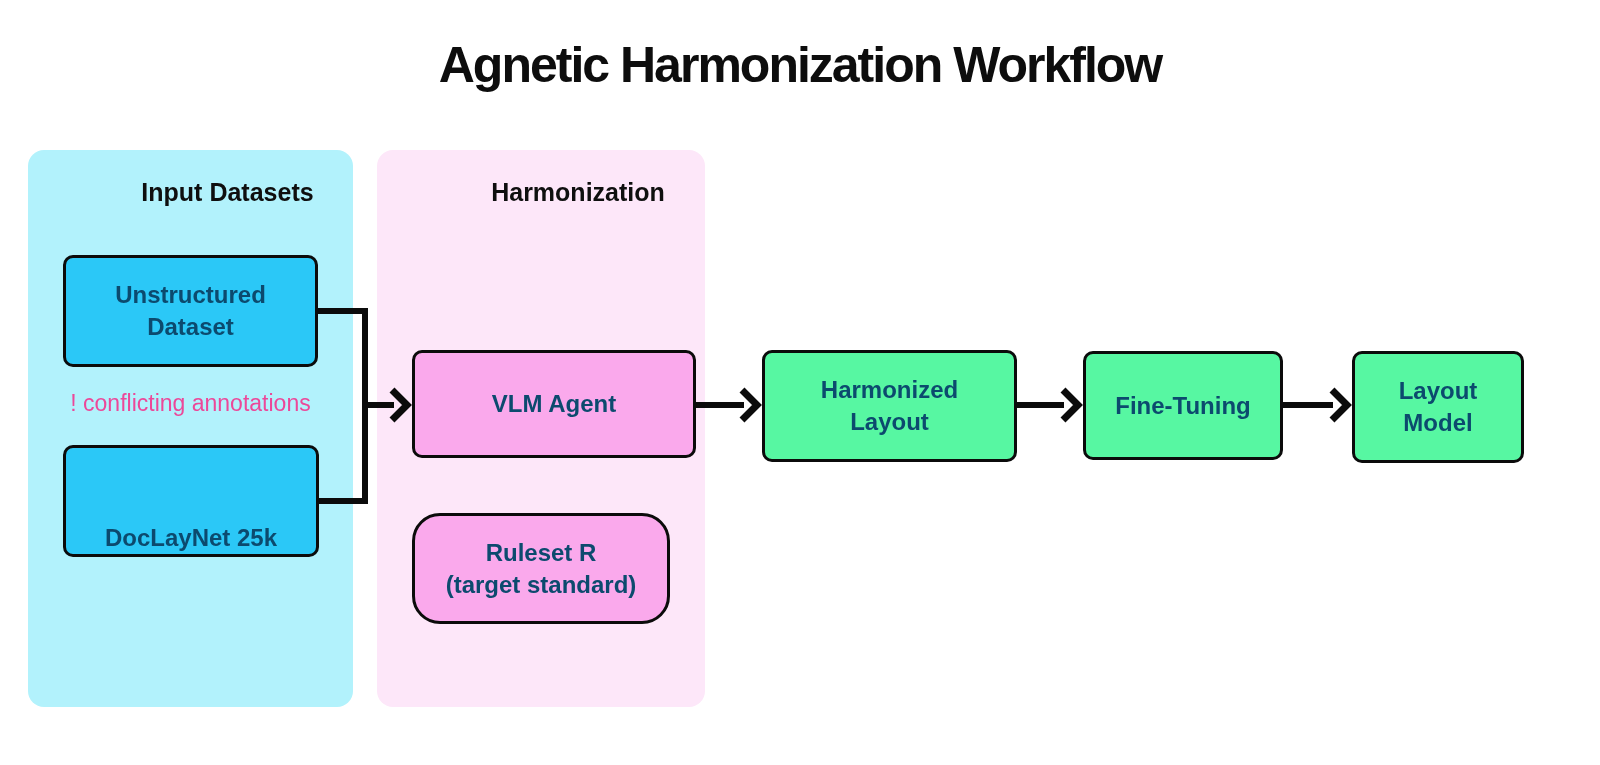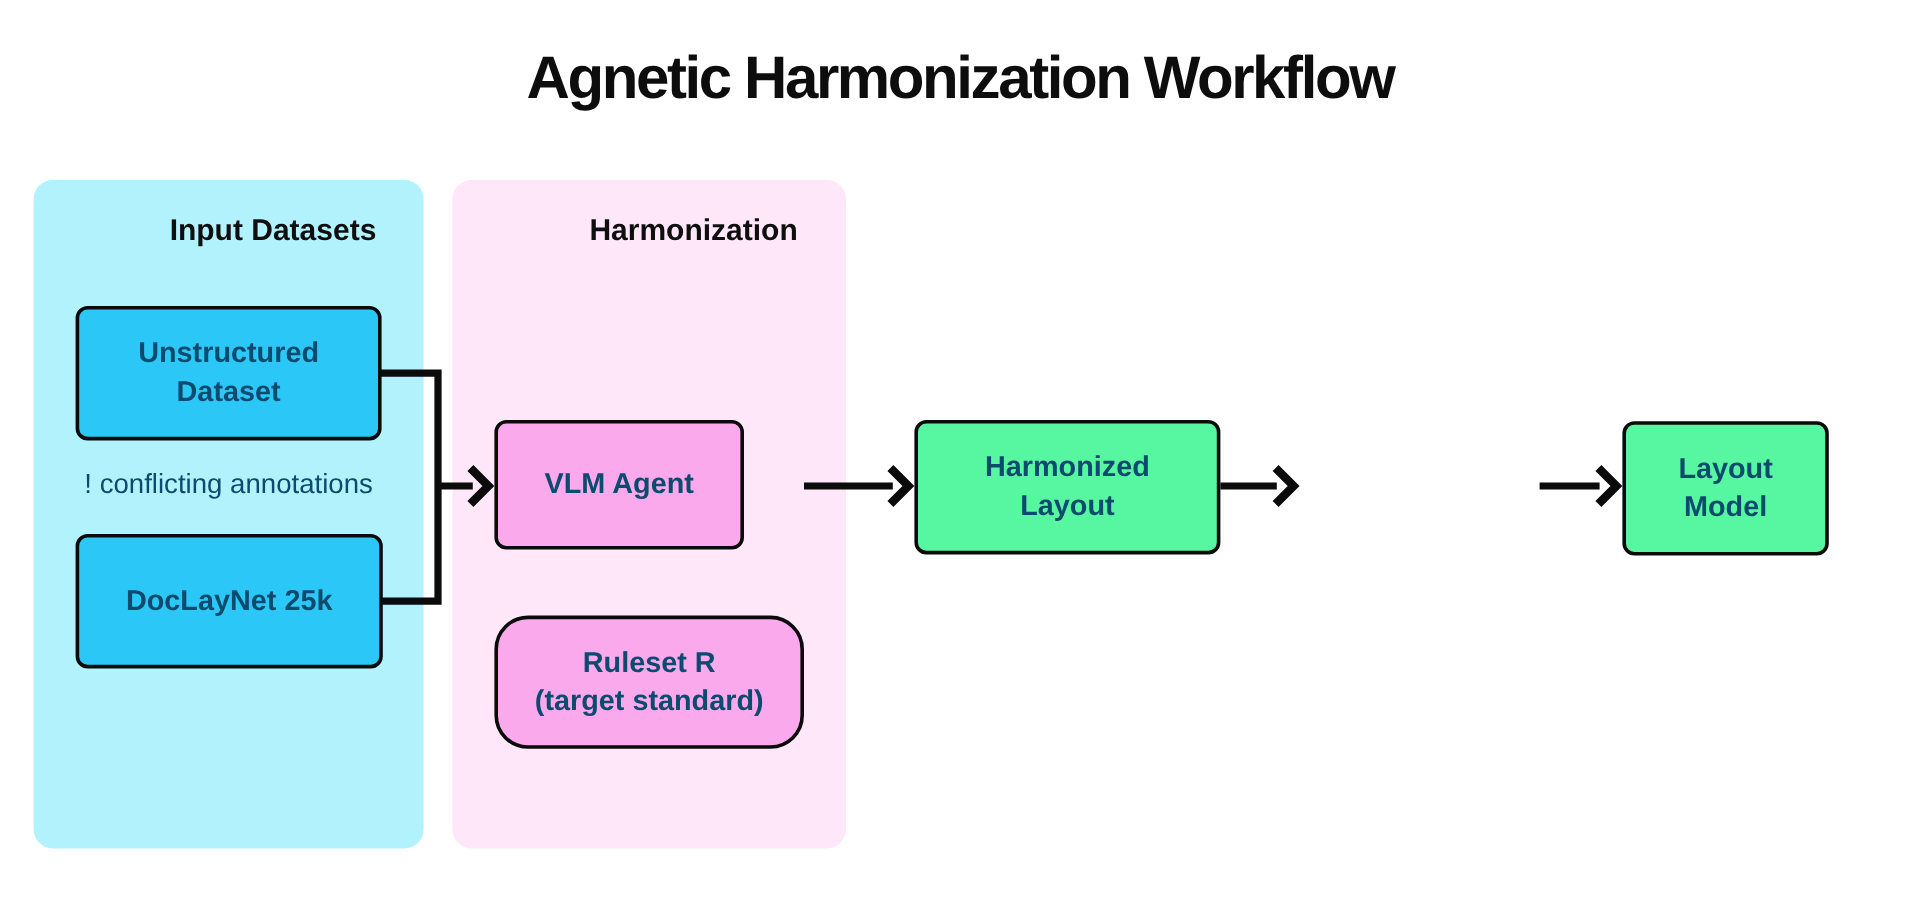--- a/index.html
+++ b/index.html
@@ -64,36 +64,36 @@
     font-weight: 700;
     line-height: 1.32;
     color: #0c4a6e;
   }
   .node span { white-space: pre-line; }
   .node-cyan  { background: var(--cyan-node,  #2BC8F7); }
   .node-pink  { background: var(--pink-node,  #FAA9EC); }
   .node-green { background: var(--green-node, #57F7A2); }
 
   .node-unstructured { left: 63px;   top: 255px; width: 255px; height: 112px; }
-  .node-doclaynet    { left: 63px;   top: 445px; width: 256px; height: 112px; }
-  .node-vlm          { left: 412px;  top: 350px; width: 208px; height: 108px; align-items: center; }
+  .node-doclaynet    { left: 63px;   top: 445px; width: 256px; height: 112px; align-items: flex-end; }
+  .node-vlm          { left: 412px;  top: 350px; width: 284px; height: 108px; align-items: center; }
   .node-ruleset      { left: 412px;  top: 513px; width: 258px; height: 111px; border-radius: 28px; }
   .node-harmonized   { left: 762px;  top: 350px; width: 255px; height: 112px; }
   .node-finetuning   { left: 1083px; top: 351px; width: 200px; height: 109px; }
   .node-layoutmodel  { left: 1352px; top: 351px; width: 172px; height: 112px; }
 
   .conflict-note {
     position: absolute;
     left: 28px;
     top: 390px;
     width: 325px;
     text-align: center;
     font-size: 23px;
     font-weight: 400;
-    color: #0c4a6e;
+    color: #ec4899;
   }
   .conn-line { stroke: var(--line, #0b0b0b); stroke-width: 6; fill: none; stroke-linejoin: miter; stroke-linecap: butt; }
   .conn-head { stroke: var(--line, #0b0b0b); stroke-width: 7; fill: none; stroke-linejoin: miter; stroke-linecap: butt; }
 </style>
 </head>
 <body>
 
 <div class="canvas">
 
   <div class="title">Agnetic Harmonization Workflow</div>
@@ -135,19 +135,22 @@
   <div class="node node-pink node-ruleset">
     <span>Ruleset R
 (target standard)</span>
   </div>
 
   <div class="node node-green node-harmonized">
     <span>Harmonized
 Layout</span>
   </div>
 
+  <div class="node node-green node-finetuning">
+    <span>Fine-Tuning</span>
+  </div>
 
   <div class="node node-green node-layoutmodel">
     <span>Layout
 Model</span>
   </div>
 
 </div>
 
 </body></html>

